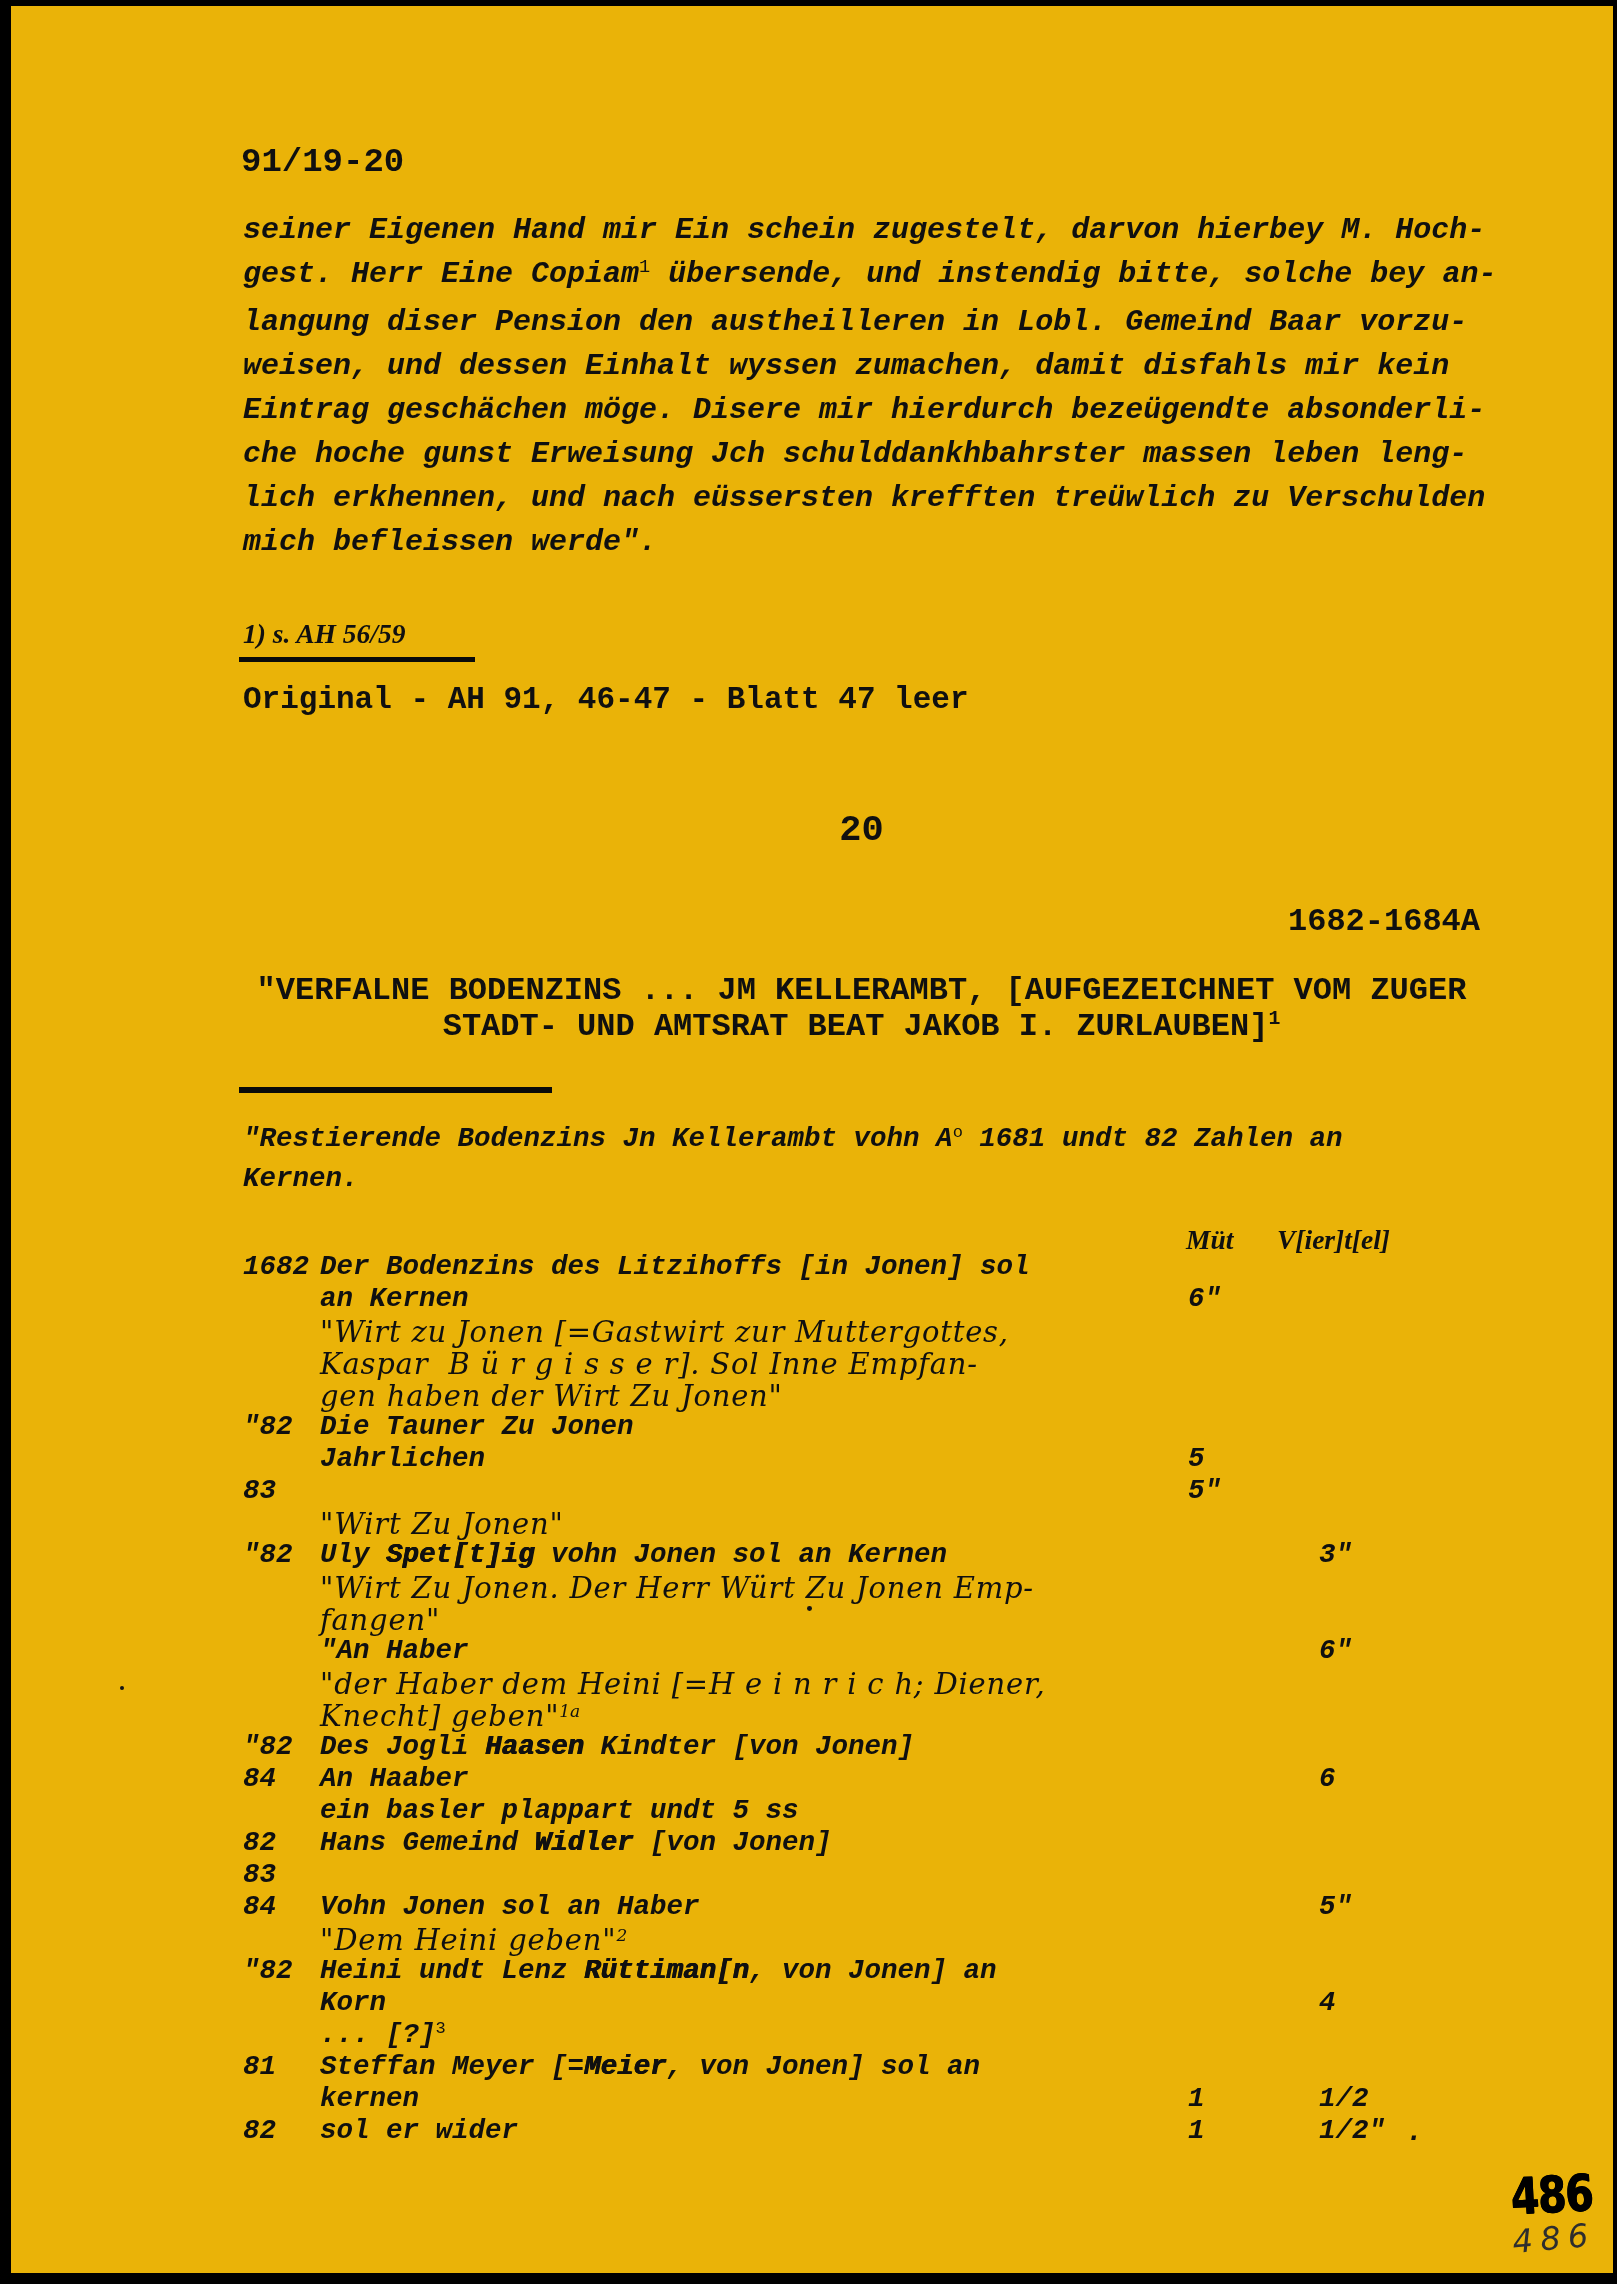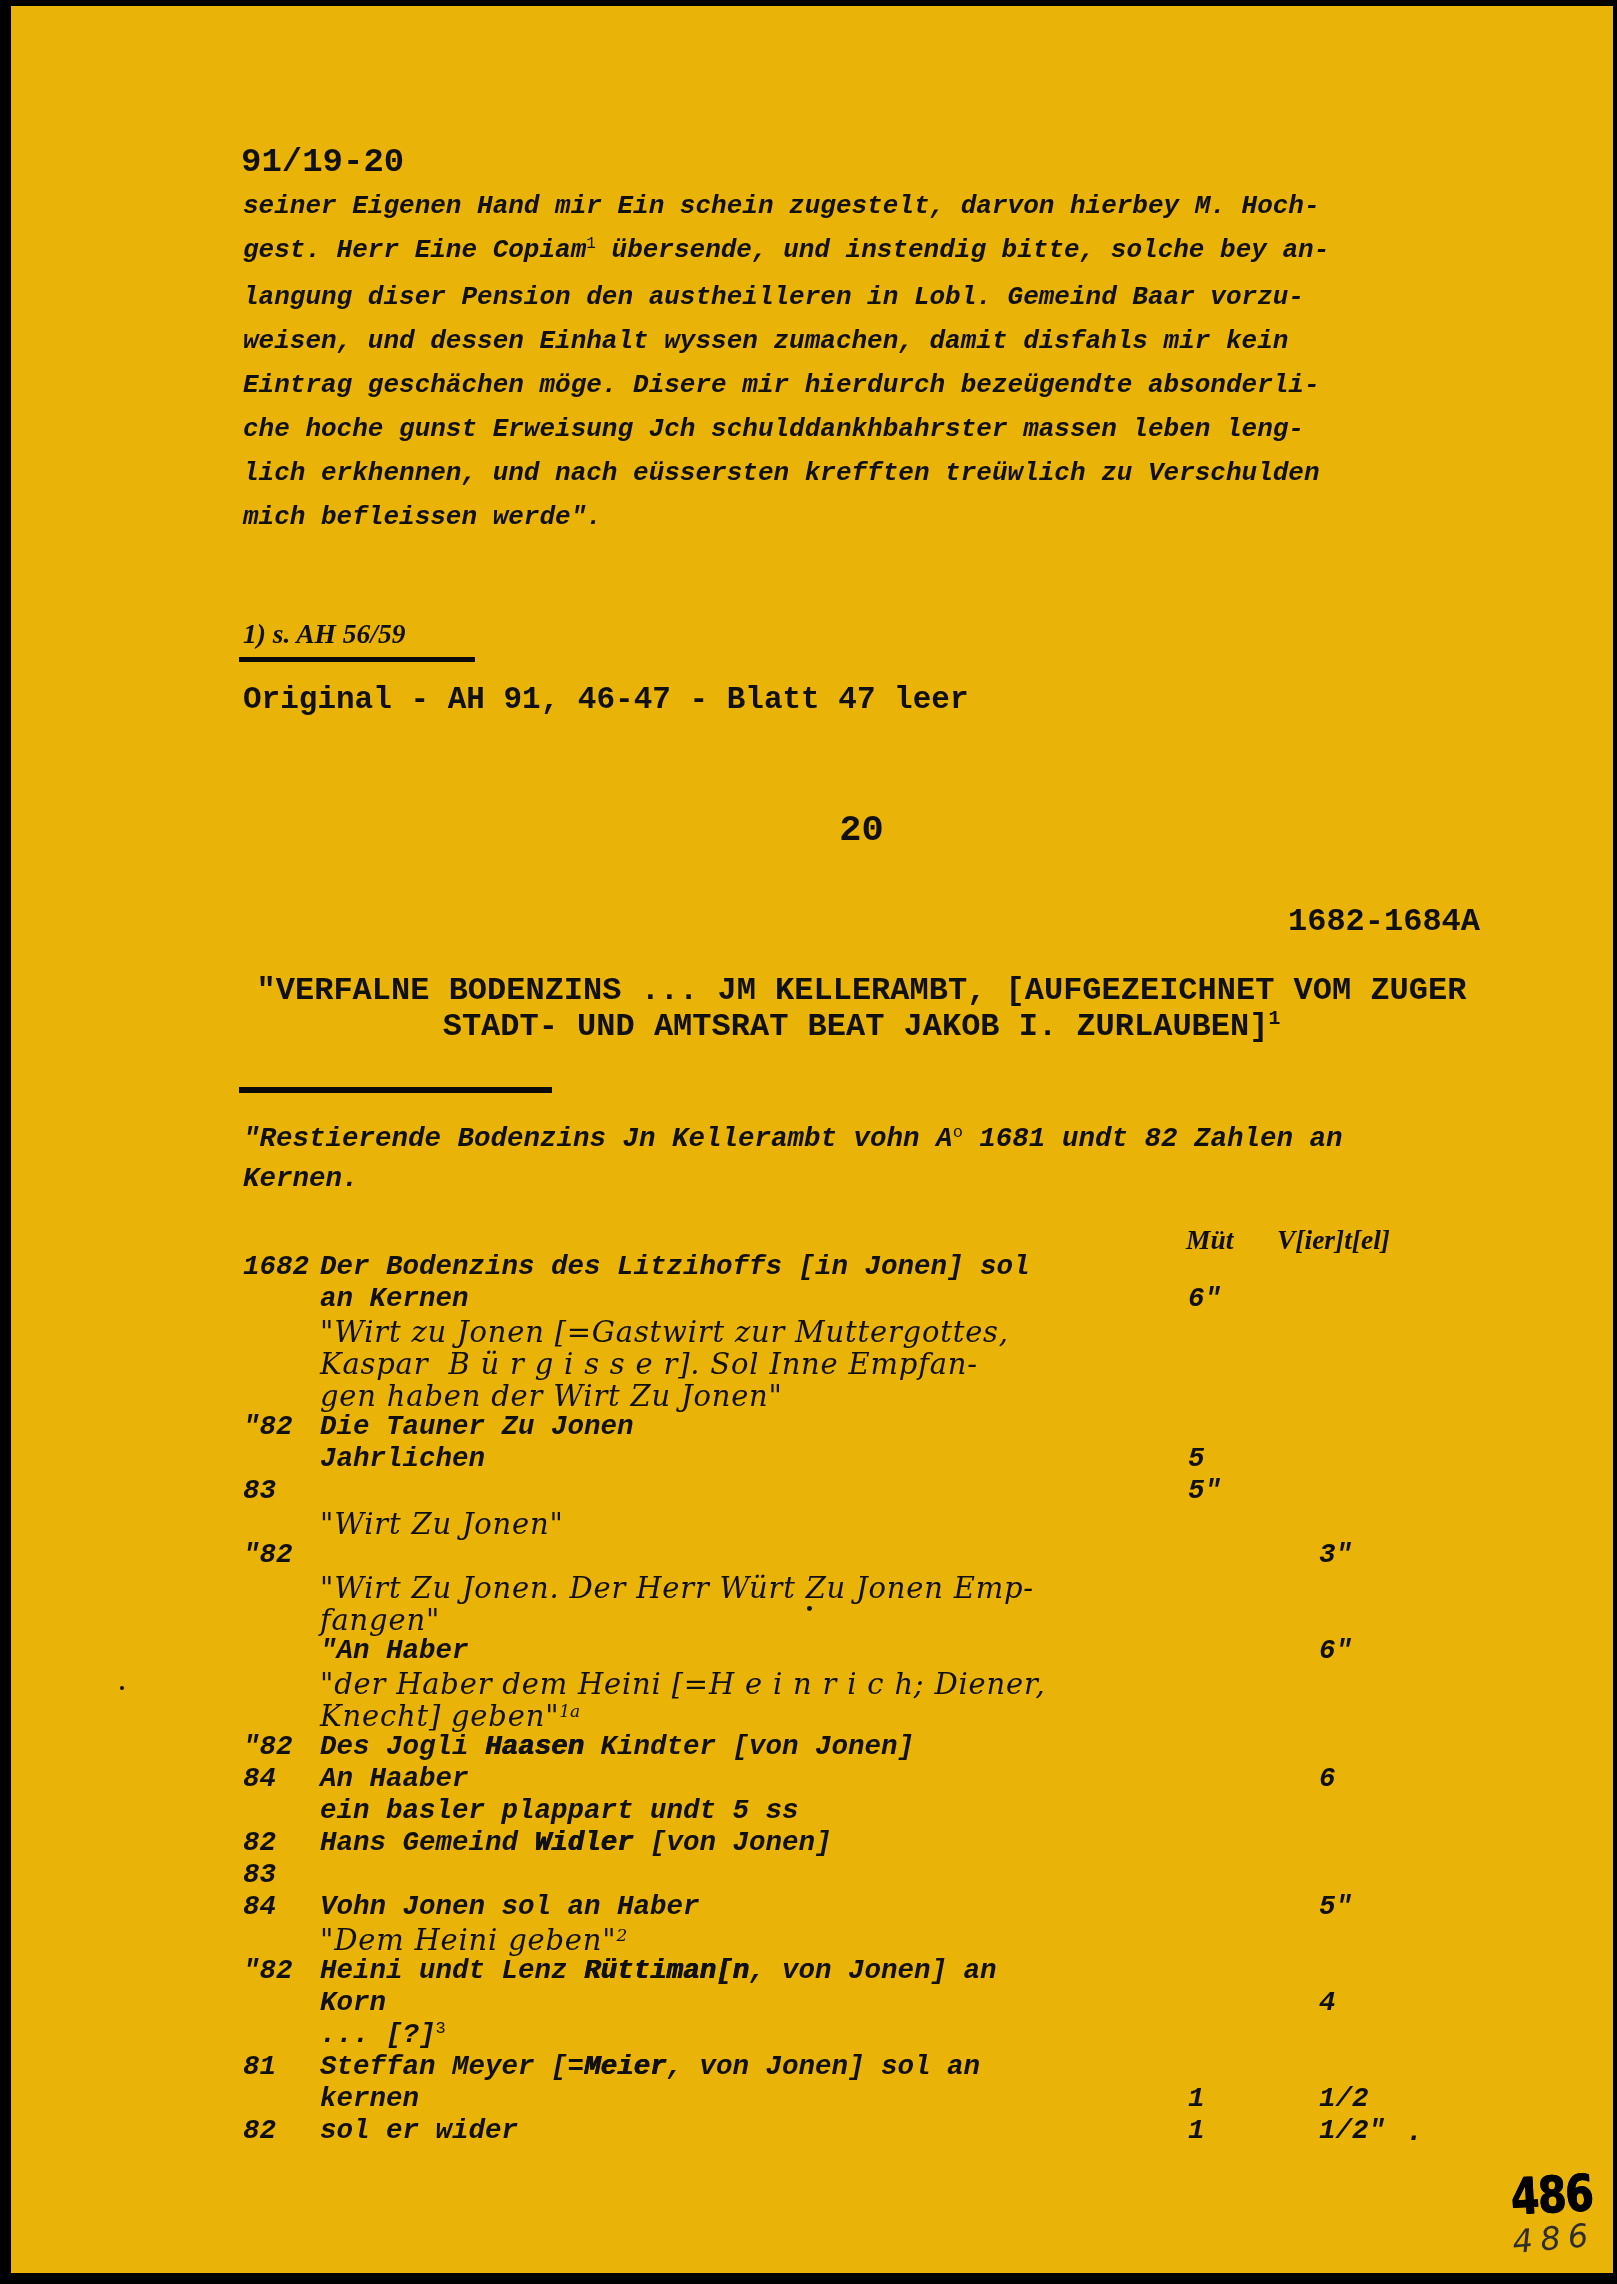--- a/index.html
+++ b/index.html
@@ -9,21 +9,21 @@
   .edge-left{left:0;top:0;width:10.5px;height:2284px;}
   .edge-top{left:0;top:0;width:1618px;height:5.7px;}
   .edge-right{left:1613px;top:0;width:4.9px;height:2284px;}
   .edge-bottom{left:0;top:2273px;width:1618px;height:11.3px;}
 
   .abs{position:absolute;}
   .mono-up{font-family:"Liberation Mono",monospace;font-weight:700;font-style:normal;}
   .mono-it{font-family:Liberation Serif, serif;font-weight:700;font-style:italic;margin-top:36px;}
 
   .header-ref{left:241px;top:144px;font-size:34px;line-height:37px;}
-  .paragraph{left:243px;top:184px;width:1246px;font-size:26px;line-height:44px;}
+  .paragraph{left:243px;top:208px;width:1246px;font-size:30px;line-height:44px;}
   .footnote{left:243px;top:580px;font-size:27.5px;line-height:36px;}
   .rule1{left:239px;top:657px;width:236px;height:4.9px;background:#0a0a0a;}
   .source-line{left:243px;top:681px;font-size:31px;line-height:37px;}
   .entry-number{left:243px;top:810px;width:1237px;text-align:center;font-size:37px;line-height:40px;}
   .date-line{left:243px;top:902px;width:1237px;font-size:32px;line-height:39px;display:flex;justify-content:flex-end;}
   .title-block{left:243px;top:973px;width:1237px;text-align:center;font-size:32px;line-height:36px;}
   .rule2{left:239px;top:1087px;width:313px;height:5.7px;background:#0a0a0a;}
   .intro-block{left:243px;top:1120px;width:1246px;font-size:27.5px;line-height:37px;}
   .col-headers{left:243px;top:1186px;width:1254px;font-size:27.5px;line-height:36px;}
   .col-mut{position:absolute;left:943px;top:0;}
@@ -156,20 +156,21 @@
         <span class="tv sg-t"></span>
       </div>
       <div class="trow">
         <span class="ty sg-t"></span>
         <span class="tx"><span class="sg-h">"Wirt Zu Jonen"</span></span>
         <span class="tm sg-t"></span>
         <span class="tv sg-t"></span>
       </div>
       <div class="trow">
         <span class="ty sg-t">"82</span>
+        <span class="tx"><span class="sg-t">Uly </span><span class="sg-b">Spet[t]ig</span><span class="sg-t"> vohn Jonen sol an Kernen</span></span>
         <span class="tm sg-t"></span>
         <span class="tv sg-t">3"</span>
       </div>
       <div class="trow">
         <span class="ty sg-t"></span>
         <span class="tx"><span class="sg-h">"Wirt Zu Jonen. Der Herr Würt Zu Jonen Emp-</span></span>
         <span class="tm sg-t"></span>
         <span class="tv sg-t"></span>
       </div>
       <div class="trow">

